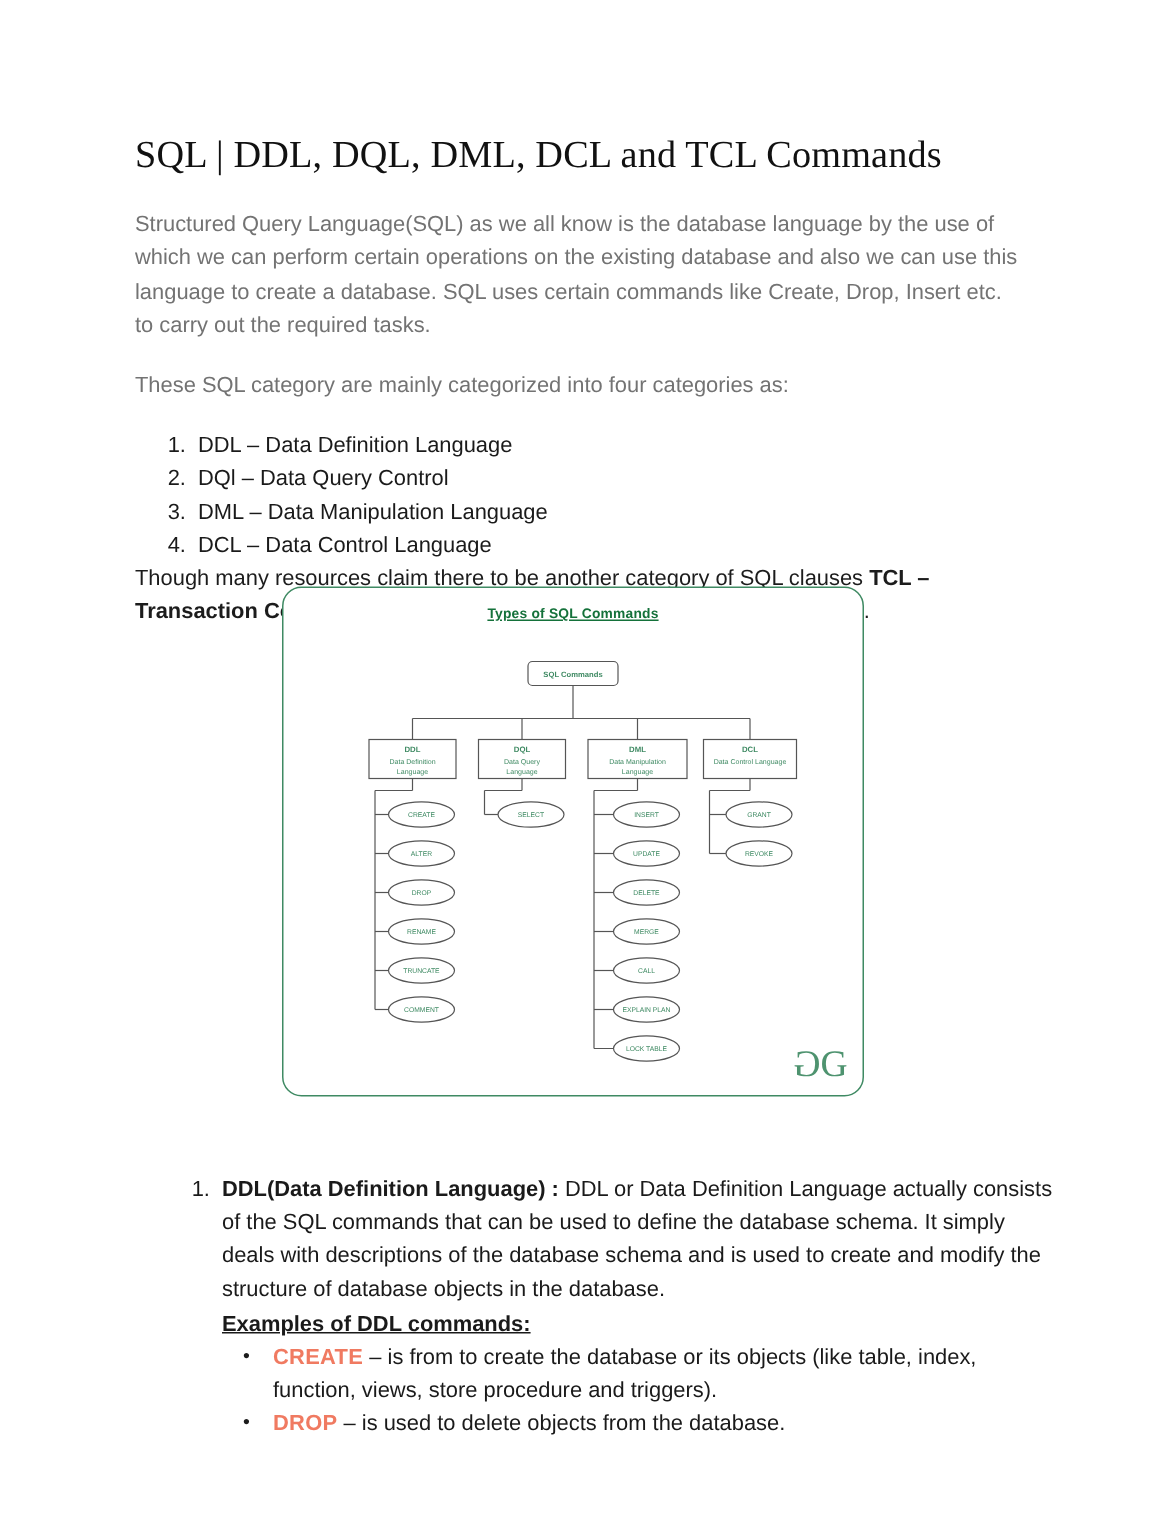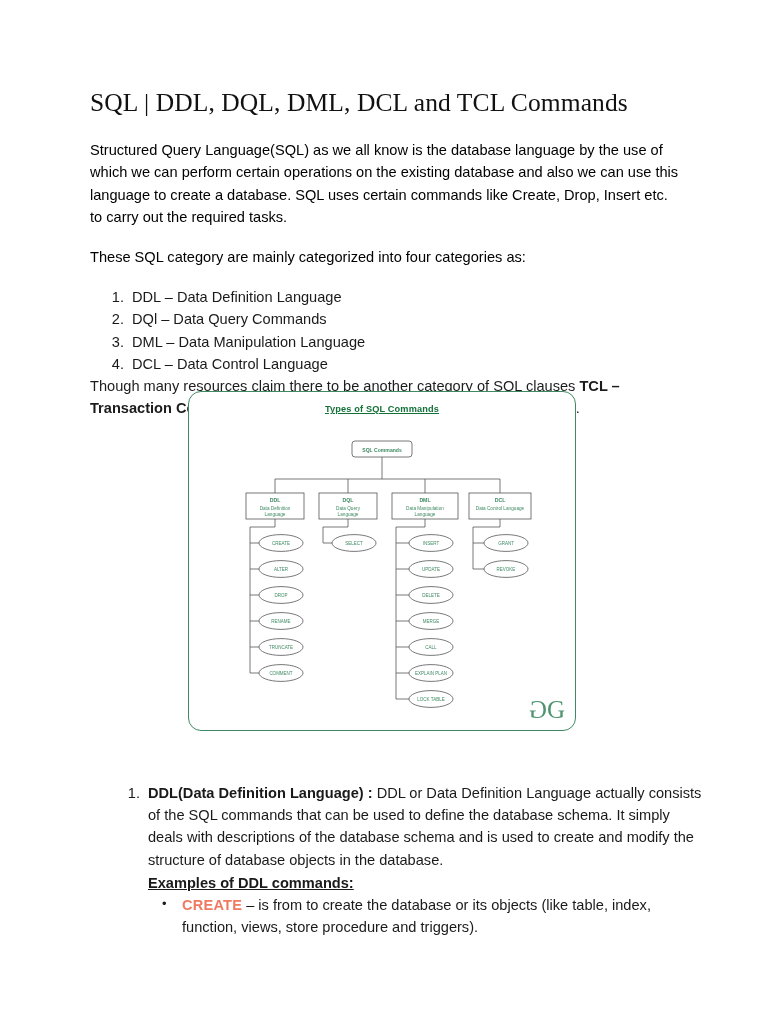--- a/index.html
+++ b/index.html
@@ -34,21 +34,21 @@
     font-weight: normal;
     letter-spacing: 0.1px;
     margin: 0 0 22px 0;
     color: #111;
     line-height: 1.15;
   }
   p.para {
     font-size: 14.6px;
     line-height: 1.52;
     margin: 0 0 18px 0;
-    color: #000000;
+    color: #737373;
     text-align: left;
   }
   ol.cat-list {
     margin: 0 0 0 0;
     padding-left: 38px;
     font-size: 14.6px;
     line-height: 1.52;
   }
   ol.cat-list li {
     margin: 0;
@@ -165,21 +165,21 @@
   <div class="content">
 
     <h1 class="doc-title">SQL | DDL, DQL, DML, DCL and TCL Commands</h1>
 
     <p class="para">Structured Query Language(SQL) as we all know is the database language by the use of which we can perform certain operations on the existing database and also we can use this language to create a database. SQL uses certain commands like Create, Drop, Insert etc. to carry out the required tasks.</p>
 
     <p class="para">These SQL category are mainly categorized into four categories as:</p>
 
     <ol class="cat-list" id="cat-list">
         <li>DDL – Data Definition Language</li>
-        <li>DQl – Data Query Commands</li>
+        <li>DQl – Data Query Control</li>
         <li>DML – Data Manipulation Language</li>
         <li>DCL – Data Control Language</li>
       </ol>
 
     <p class="tcl-note">
       <span>Though many resources claim there to be another category of SQL clauses </span><span class="bold">TCL – Transaction Control Language</span><span>. So we will see in detail about TCL as well.</span>
     </p>
 
   </div>
 
@@ -280,17 +280,18 @@
 
     <div class="gfg-logo">
       <span class="rev">G</span><span>G</span>
     </div>
   </div>
 
   <div class="section-bottom">
     <ol class="detail-list" id="detail-list">
         <li><span class="bold">DDL(Data Definition Language) :</span><span> DDL or Data Definition Language actually consists of the SQL commands that can be used to define the database schema. It simply deals with descriptions of the database schema and is used to create and modify the structure of database objects in the database.</span><span class="ex-head">Examples of DDL commands:</span><ul class="cmd-list">
             <li><span class="kw">CREATE</span><span> – is from to create the database or its objects (like table, index, function, views, store procedure and triggers).</span></li>
+            <li><span class="kw">DROP</span><span> – is used to delete objects from the database.</span></li>
           </ul></li>
       </ol>
   </div>
 
 </div>
 
 </body></html>

